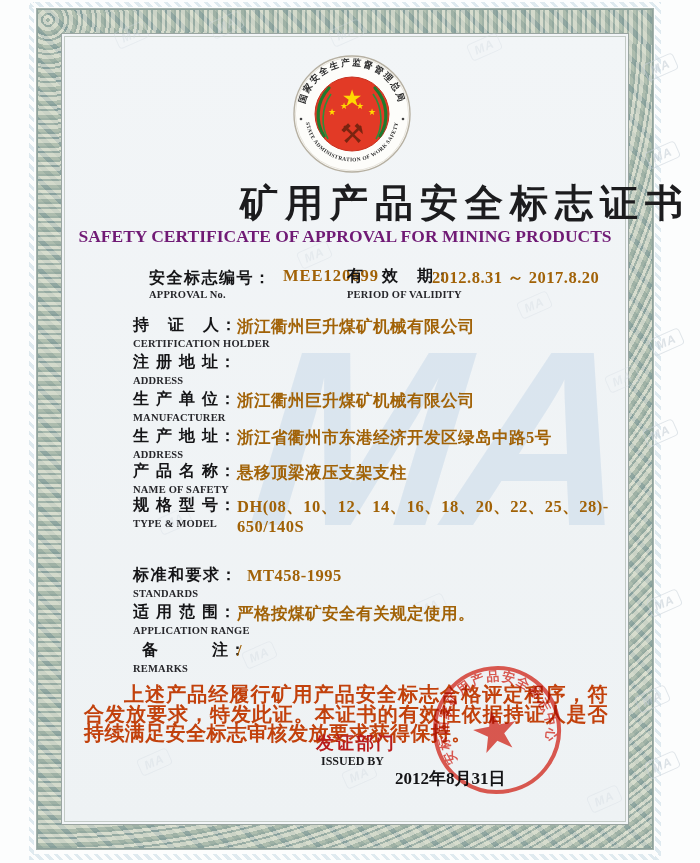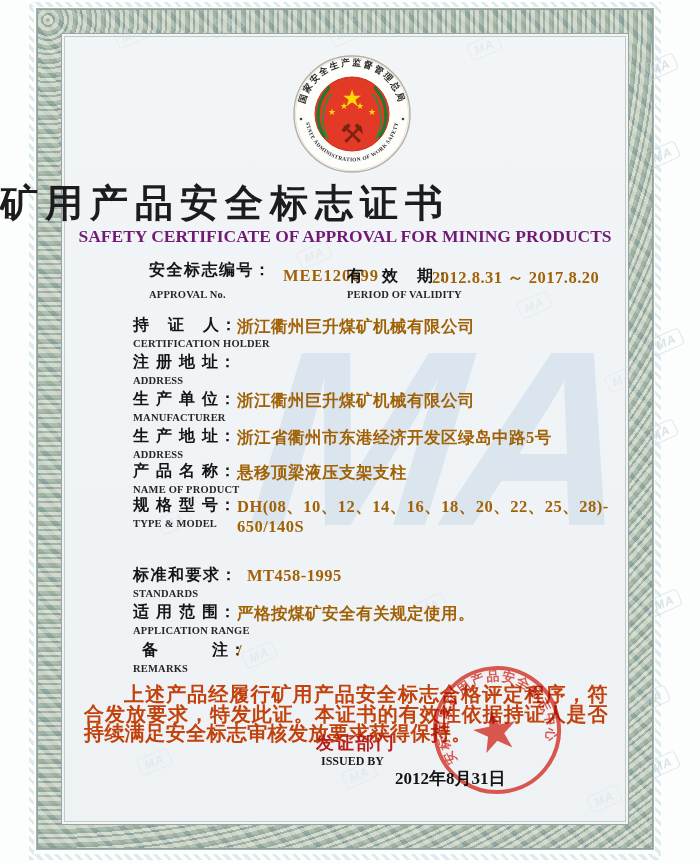--- a/index.html
+++ b/index.html
@@ -29,21 +29,21 @@
     border:1.5px solid #c9d2da;border-radius:4px;padding:1px 5px;letter-spacing:1px;
     transform:rotate(-24deg);opacity:.55;user-select:none;}
   .ma.f{opacity:.38;color:#d2dae1;border-color:#d6dde4;}
 
   .content{position:absolute;inset:0;z-index:2;}
 
   
   .emblem{position:absolute;left:291px;top:53px;width:122px;height:122px;}
 
   
-  .title-zh{position:absolute;left:0;right:10px;top:178px;text-align:left;
+  .title-zh{position:absolute;left:0;right:10px;top:178px;text-align:right;
     font-size:38px;font-weight:bold;color:#1c1c1e;letter-spacing:7px;}
   .title-en{position:absolute;left:0;right:10px;top:226px;text-align:center;
     font-size:17.5px;font-weight:bold;color:#701a75;letter-spacing:0px;}
 
   .lab{position:absolute;font-size:16px;font-weight:bold;color:#141416;letter-spacing:1.5px;white-space:nowrap;}
   .sub{position:absolute;font-size:10.5px;font-weight:bold;color:#26262a;letter-spacing:.2px;white-space:nowrap;}
   .val{position:absolute;font-size:16.5px;font-weight:600;color:#a16207;letter-spacing:.5px;white-space:nowrap;}
 
   .para{position:absolute;left:84px;width:524px;top:685px;font-size:20px;font-weight:600;
     color:#c2410c;line-height:19.5px;text-indent:2em;letter-spacing:.4px;text-align:justify;}
@@ -117,21 +117,21 @@
       <text x="-20" y="1" text-anchor="middle" font-size="9" fill="#ffd900">★</text>
       <text x="-8" y="-5" text-anchor="middle" font-size="9" fill="#ffd900">★</text>
       <text x="8" y="-5" text-anchor="middle" font-size="9" fill="#ffd900">★</text>
       <text x="20" y="1" text-anchor="middle" font-size="9" fill="#ffd900">★</text>
       <text x="0" y="29" text-anchor="middle" font-size="27" fill="#7a2410">⚒</text>
     </svg>
 
     <div class="title-zh">矿用产品安全标志证书</div>
     <div class="title-en">SAFETY CERTIFICATE OF APPROVAL FOR MINING PRODUCTS</div>
 
-    <span class="lab" style="left:149px;top:260px">安全标志编号：</span>
+    <span class="lab" style="left:149px;top:268px">安全标志编号：</span>
     <span class="val" style="left:283px;top:266px;letter-spacing:1px">MEE120699</span>
     <span class="sub" style="left:149px;top:289px">APPROVAL No.</span>
     <span class="lab" style="left:347px;top:266px">有　效　期：</span>
     <span class="val" style="left:432px;top:267px">2012.8.31 ～ 2017.8.20</span>
     <span class="sub" style="left:347px;top:289px">PERIOD OF VALIDITY</span>
 
     <span class="lab" style="left:133px;top:315px">持　证　人：</span>
     <span class="val" style="left:237px;top:316px">浙江衢州巨升煤矿机械有限公司</span>
     <span class="sub" style="left:133px;top:338px">CERTIFICATION HOLDER</span>
 
@@ -141,21 +141,21 @@
     <span class="lab" style="left:133px;top:389px">生 产 单 位：</span>
     <span class="val" style="left:237px;top:390px">浙江衢州巨升煤矿机械有限公司</span>
     <span class="sub" style="left:133px;top:412px">MANUFACTURER</span>
 
     <span class="lab" style="left:133px;top:426px">生 产 地 址：</span>
     <span class="val" style="left:237px;top:427px">浙江省衢州市东港经济开发区绿岛中路5号</span>
     <span class="sub" style="left:133px;top:449px">ADDRESS</span>
 
     <span class="lab" style="left:133px;top:461px">产 品 名 称：</span>
     <span class="val" style="left:237px;top:462px">悬移顶梁液压支架支柱</span>
-    <span class="sub" style="left:133px;top:484px">NAME OF PRODUCT</span>
+    <span class="sub" style="left:133px;top:484px">NAME OF SAFETY</span>
 
     <span class="lab" style="left:133px;top:495px">规 格 型 号：</span>
     <span class="val" style="left:237px;top:496px">DH(08、10、12、14、16、18、20、22、25、28)-</span>
     <span class="val" style="left:237px;top:517px">650/140S</span>
     <span class="sub" style="left:133px;top:518px">TYPE &amp; MODEL</span>
 
     <span class="lab" style="left:133px;top:565px">标准和要求：</span>
     <span class="val" style="left:247px;top:566px">MT458-1995</span>
     <span class="sub" style="left:133px;top:588px">STANDARDS</span>
 

